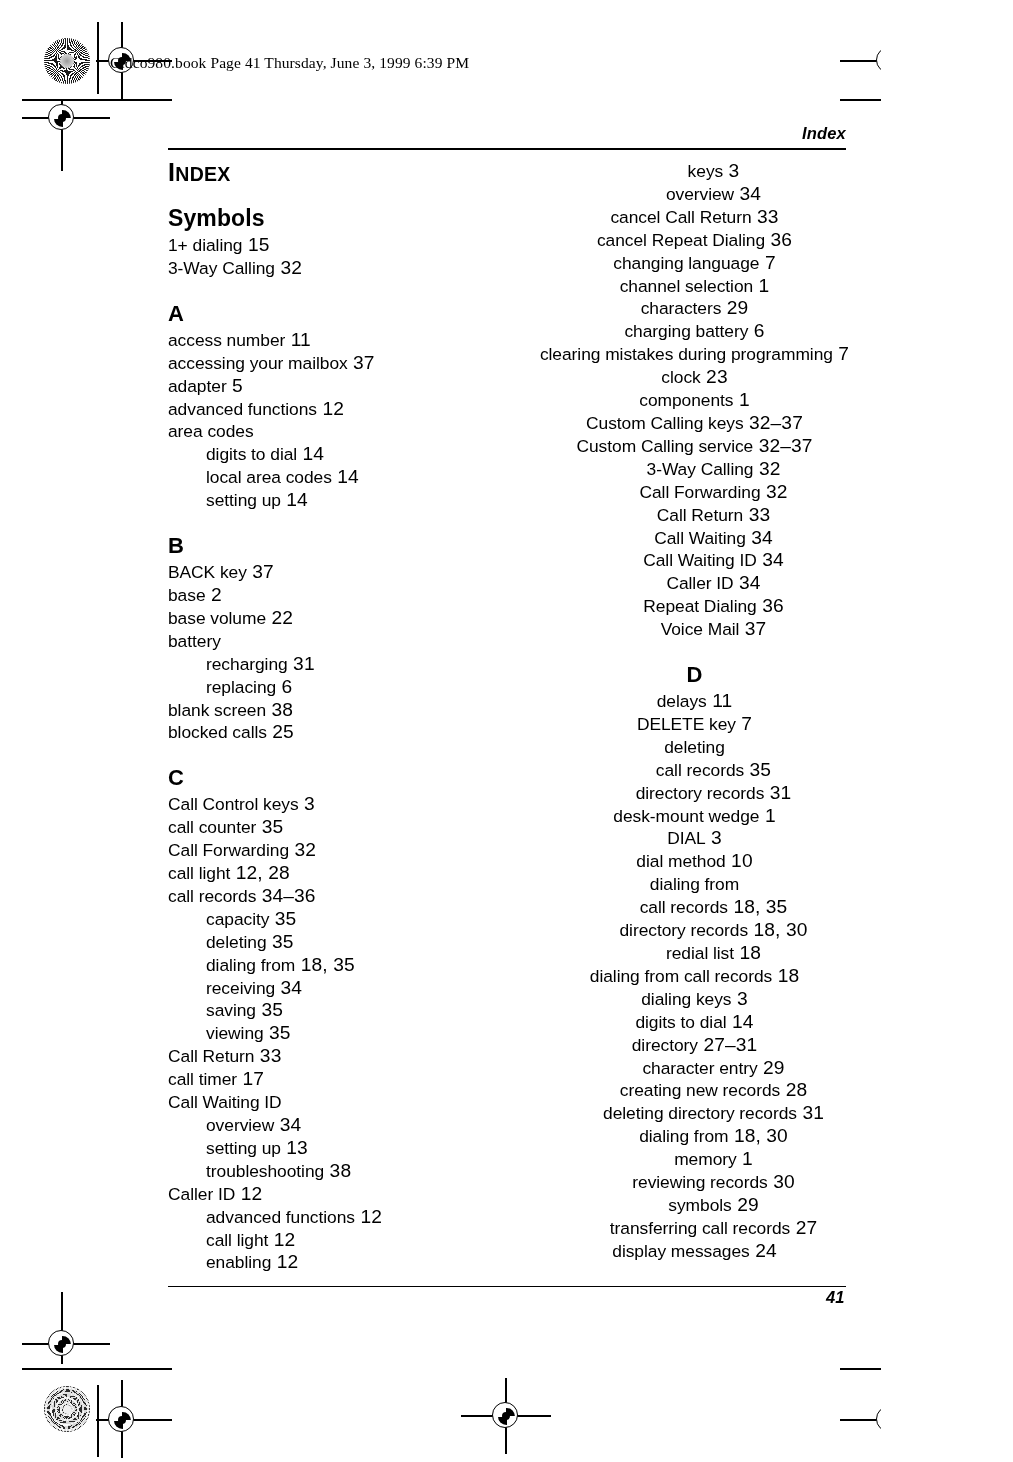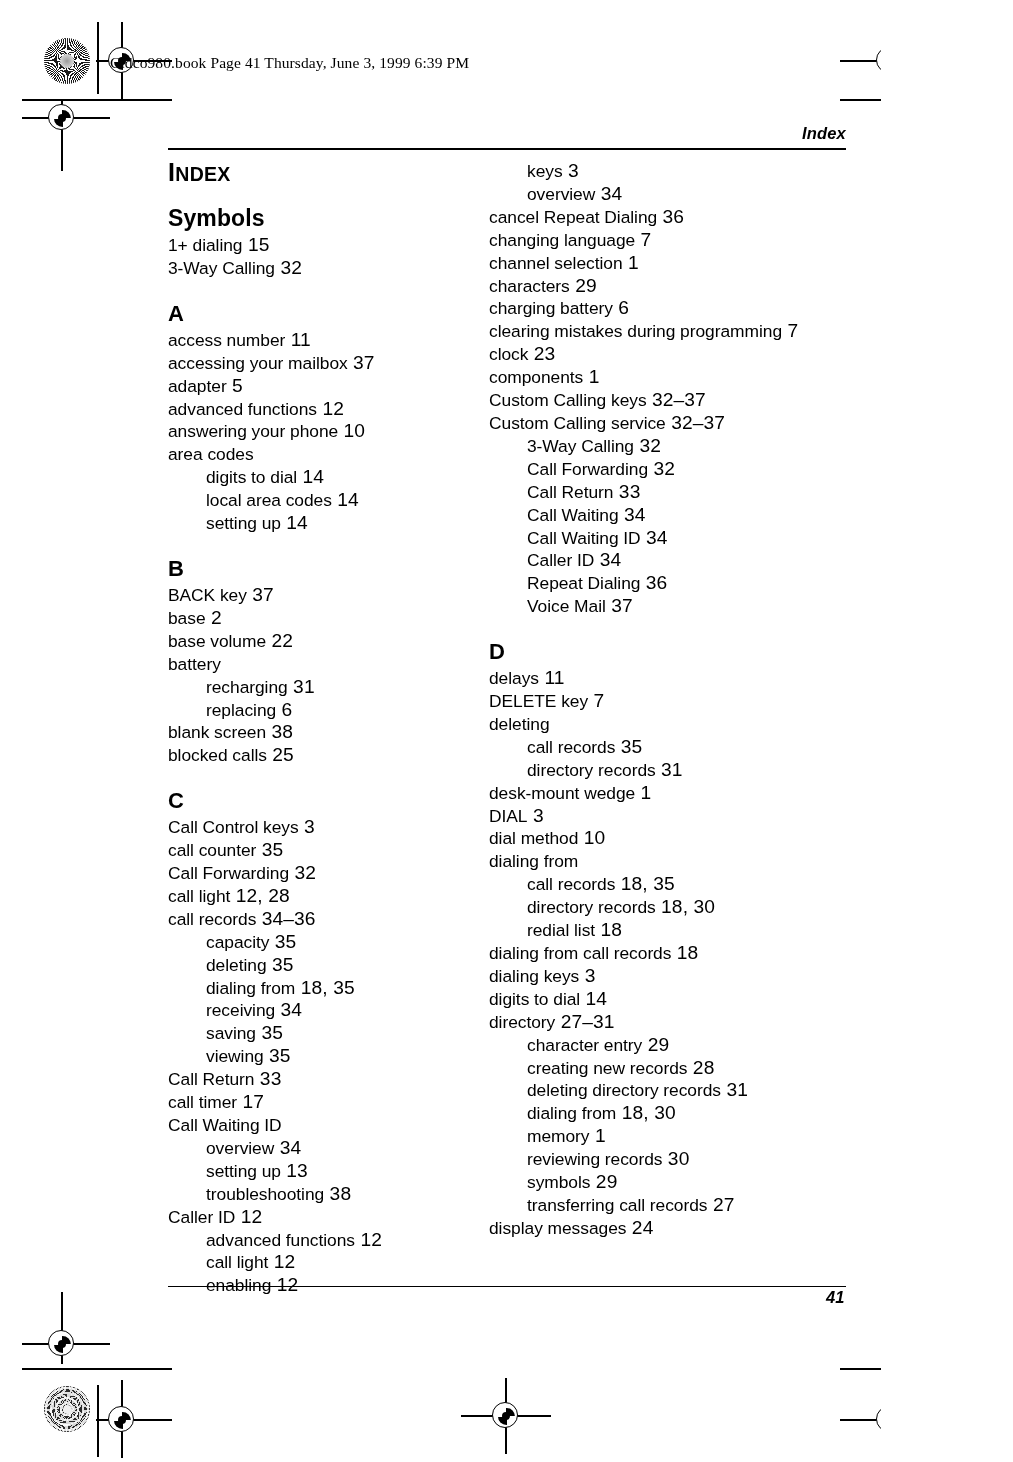--- a/index.html
+++ b/index.html
@@ -125,21 +125,21 @@
     background: #000;
   }
 
   
   .col {
     position: absolute;
     top: 160px;
     width: 345px;
   }
   #col-left  { left: 168px; }
-  #col-right { left: 489px; }
+  #col-right { left: 522px; text-align: center; }
 
   .index-title {
     font-weight: bold;
     font-size: 25px;
     line-height: 1;
     margin: 0 0 0 0;
     letter-spacing: 0.3px;
   }
   .index-title .cap { font-size: 25px; }
   .index-title .sc  { font-size: 19.5px; }
@@ -285,21 +285,20 @@
       <div class="spacer-after-heading"></div>
       <div class="entry"><span>1+ dialing</span><span class="pg"> 15</span></div>
       <div class="entry"><span>3-Way Calling</span><span class="pg"> 32</span></div>
       <div class="spacer-top-group"></div>
       <div class="group-heading">A</div>
       <div class="spacer-after-heading"></div>
       <div class="entry"><span>access number</span><span class="pg"> 11</span></div>
       <div class="entry"><span>accessing your mailbox</span><span class="pg"> 37</span></div>
       <div class="entry"><span>adapter</span><span class="pg"> 5</span></div>
       <div class="entry"><span>advanced functions</span><span class="pg"> 12</span></div>
-      <div class="entry"><span>answering your phone</span><span class="pg"> 10</span></div>
       <div class="entry"><span>area codes</span></div>
       <div class="entry sub"><span>digits to dial</span><span class="pg"> 14</span></div>
       <div class="entry sub"><span>local area codes</span><span class="pg"> 14</span></div>
       <div class="entry sub"><span>setting up</span><span class="pg"> 14</span></div>
       <div class="spacer-top-group"></div>
       <div class="group-heading">B</div>
       <div class="spacer-after-heading"></div>
       <div class="entry"><span>BACK key</span><span class="pg"> 37</span></div>
       <div class="entry"><span>base</span><span class="pg"> 2</span></div>
       <div class="entry"><span>base volume</span><span class="pg"> 22</span></div>
@@ -329,20 +328,21 @@
       <div class="entry sub"><span>setting up</span><span class="pg"> 13</span></div>
       <div class="entry sub"><span>troubleshooting</span><span class="pg"> 38</span></div>
       <div class="entry"><span>Caller ID</span><span class="pg"> 12</span></div>
       <div class="entry sub"><span>advanced functions</span><span class="pg"> 12</span></div>
       <div class="entry sub"><span>call light</span><span class="pg"> 12</span></div>
       <div class="entry sub"><span>enabling</span><span class="pg"> 12</span></div>
     </div>
   <div class="col" id="col-right">
       <div class="entry sub"><span>keys</span><span class="pg"> 3</span></div>
       <div class="entry sub"><span>overview</span><span class="pg"> 34</span></div>
+      <div class="entry"><span>cancel Call Return</span><span class="pg"> 33</span></div>
       <div class="entry"><span>cancel Repeat Dialing</span><span class="pg"> 36</span></div>
       <div class="entry"><span>changing language</span><span class="pg"> 7</span></div>
       <div class="entry"><span>channel selection</span><span class="pg"> 1</span></div>
       <div class="entry"><span>characters</span><span class="pg"> 29</span></div>
       <div class="entry"><span>charging battery</span><span class="pg"> 6</span></div>
       <div class="entry"><span>clearing mistakes during programming</span><span class="pg"> 7</span></div>
       <div class="entry"><span>clock</span><span class="pg"> 23</span></div>
       <div class="entry"><span>components</span><span class="pg"> 1</span></div>
       <div class="entry"><span>Custom Calling keys</span><span class="pg"> 32–37</span></div>
       <div class="entry"><span>Custom Calling service</span><span class="pg"> 32–37</span></div>

